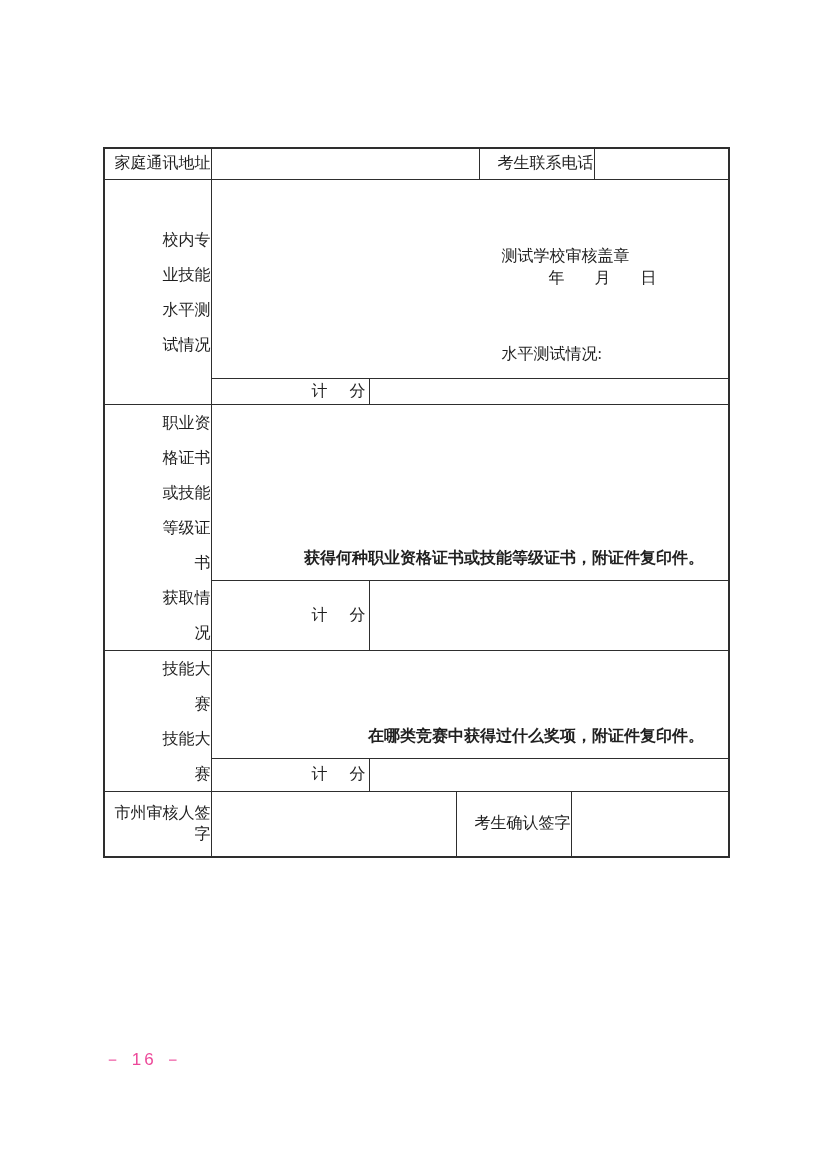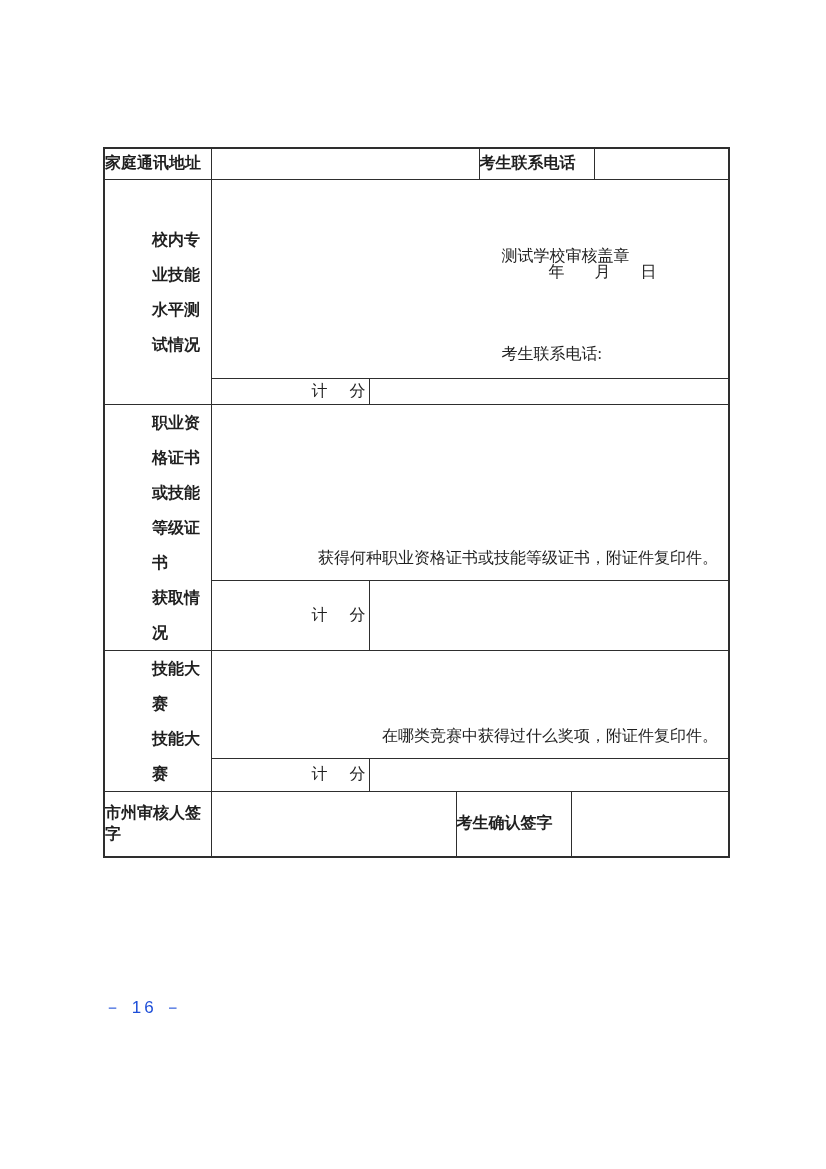--- a/index.html
+++ b/index.html
@@ -27,23 +27,22 @@
   }
   table.form-table td {
     border: 1px solid #2e2e2e;
     padding: 0;
     font-size: 16px;
     color: #1f1f1f;
     background: #ffffff;
     overflow: hidden;
   }
   td.label-cell {
-    text-align: left;
+    text-align: right;
     vertical-align: middle;
-    font-weight: bold;
   }
   td.label-cell .label-line {
     line-height: 35px;
     margin-left: 47px;
   }
   .condensed {
     font-size: 16px;
     letter-spacing: 0;
   }
   td.blank-cell {
@@ -56,59 +55,60 @@
   }
   .seal-line {
     position: absolute;
     left: 290px;
     top: 66px;
     white-space: nowrap;
   }
   .date-line {
     position: absolute;
     left: 337px;
-    top: 82px;
+    top: 88px;
     letter-spacing: 7px;
     white-space: nowrap;
     font-family: Liberation Serif, serif;
   }
   .sign-line {
     position: absolute;
     left: 290px;
     top: 164px;
     white-space: nowrap;
   }
   td.hint-cell {
     vertical-align: bottom;
     text-align: right;
   }
   td.hint-cell .hint-text {
-    padding: 0 10px 11px 0;
+    padding: 0 24px 11px 0;
     white-space: nowrap;
+    font-weight: bold;
   }
   td.score-cell {
     text-align: right;
     vertical-align: middle;
     letter-spacing: 3px;
   }
   .note {
     position: absolute;
     left: 103px;
     top: 702px;
     font-size: 16px;
     white-space: nowrap;
   }
   .page-number {
     position: absolute;
     left: 104px;
-    top: 996px;
+    top: 1048px;
     font-size: 17px;
     letter-spacing: 3px;
     font-family: "Liberation Sans", "DejaVu Sans", sans-serif;
-    color: #1d4ed8;
+    color: #ec4899;
   }
 </style>
 </head>
 <body>
 
 <div class="page">
 
   <table class="form-table">
     <colgroup>
       <col style="width:107px">
@@ -129,21 +129,21 @@
     </tr>
 
     <tr style="height:199px">
       <td class="label-cell" rowspan="2">
         <div class="label-line">校内专业技能</div>
         <div class="label-line">水平测试情况</div>
       </td>
       <td class="seal-cell" colspan="6">
         <div class="seal-line">测试学校审核盖章</div>
         <div class="date-line">年　月　日</div>
-        <div class="sign-line">考生联系电话:</div>
+        <div class="sign-line">水平测试情况:</div>
       </td>
     </tr>
     <tr style="height:26px">
       <td class="score-cell">计　分</td>
       <td class="blank-cell" colspan="5"></td>
     </tr>
 
     <tr style="height:78px">
       <td class="label-cell" rowspan="2">
         <div class="label-line">职业资格证书</div>

